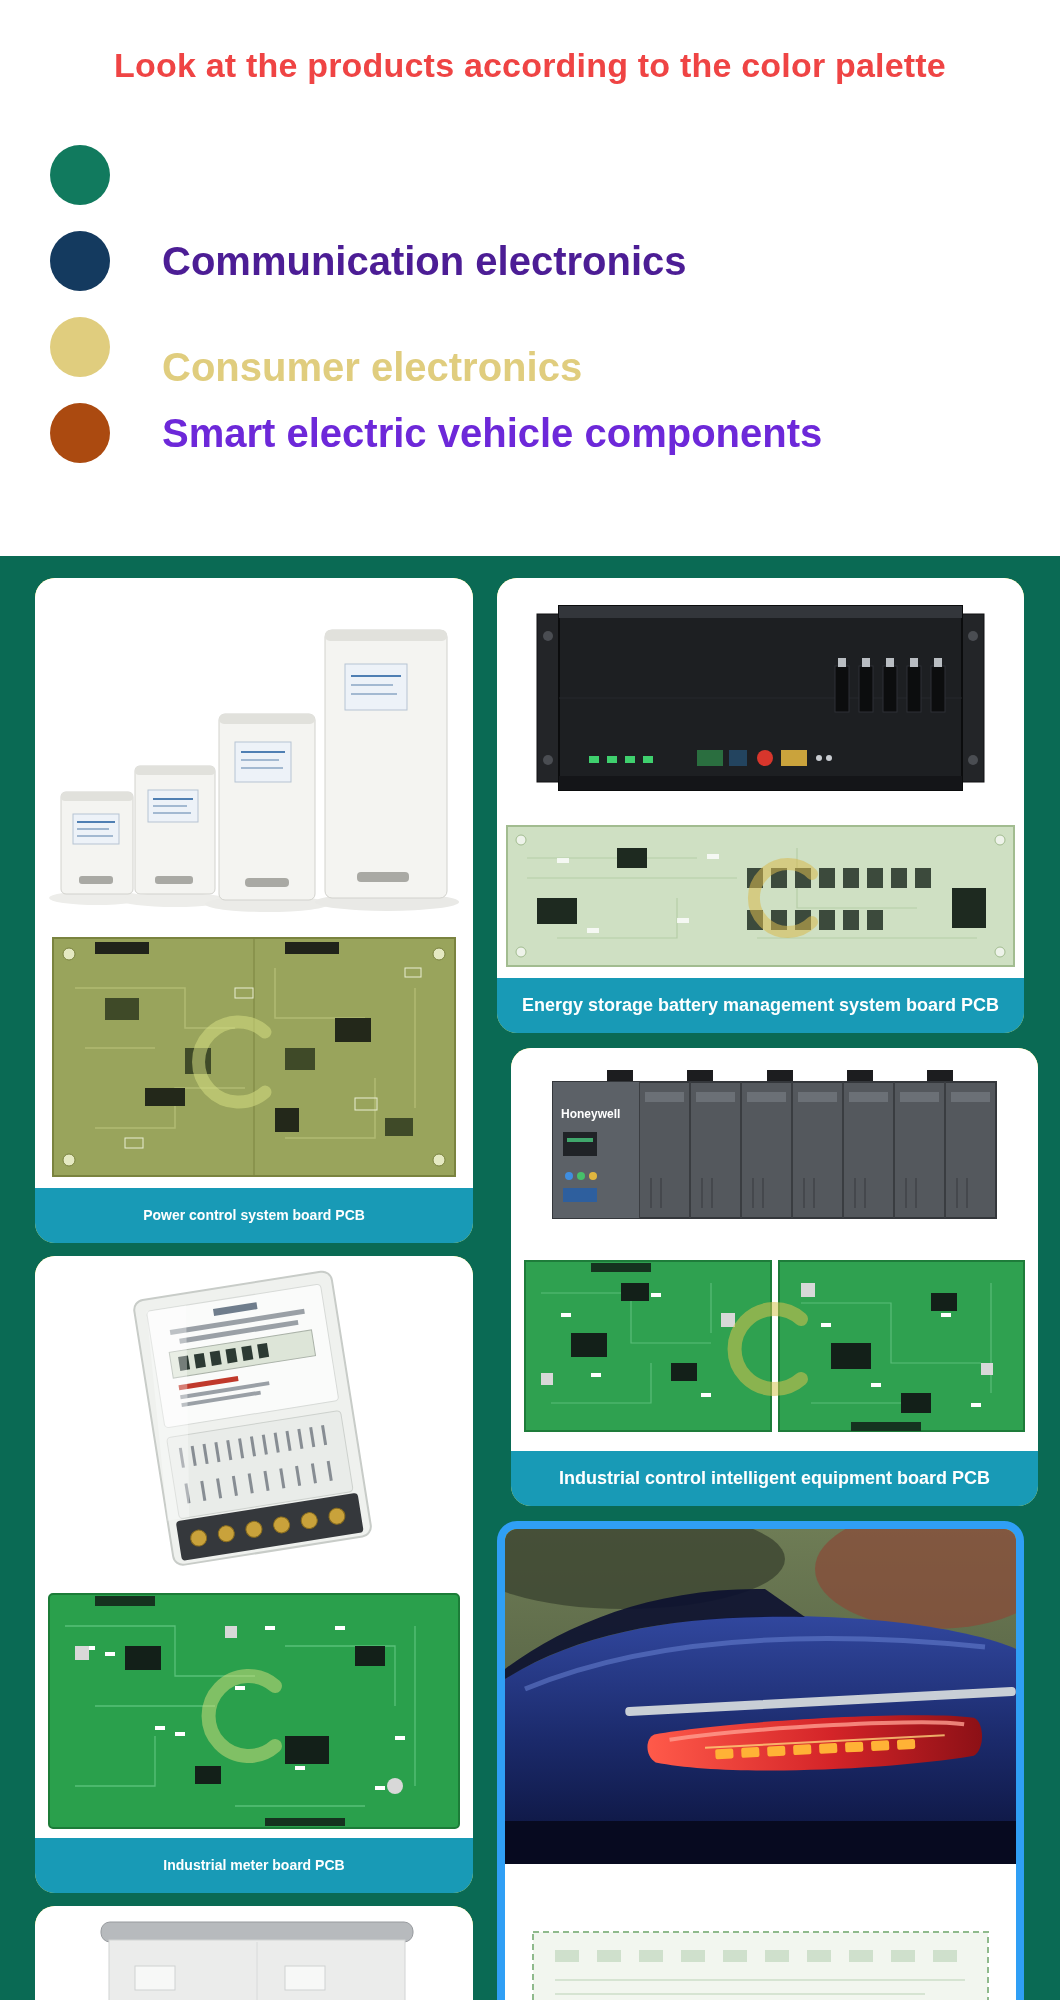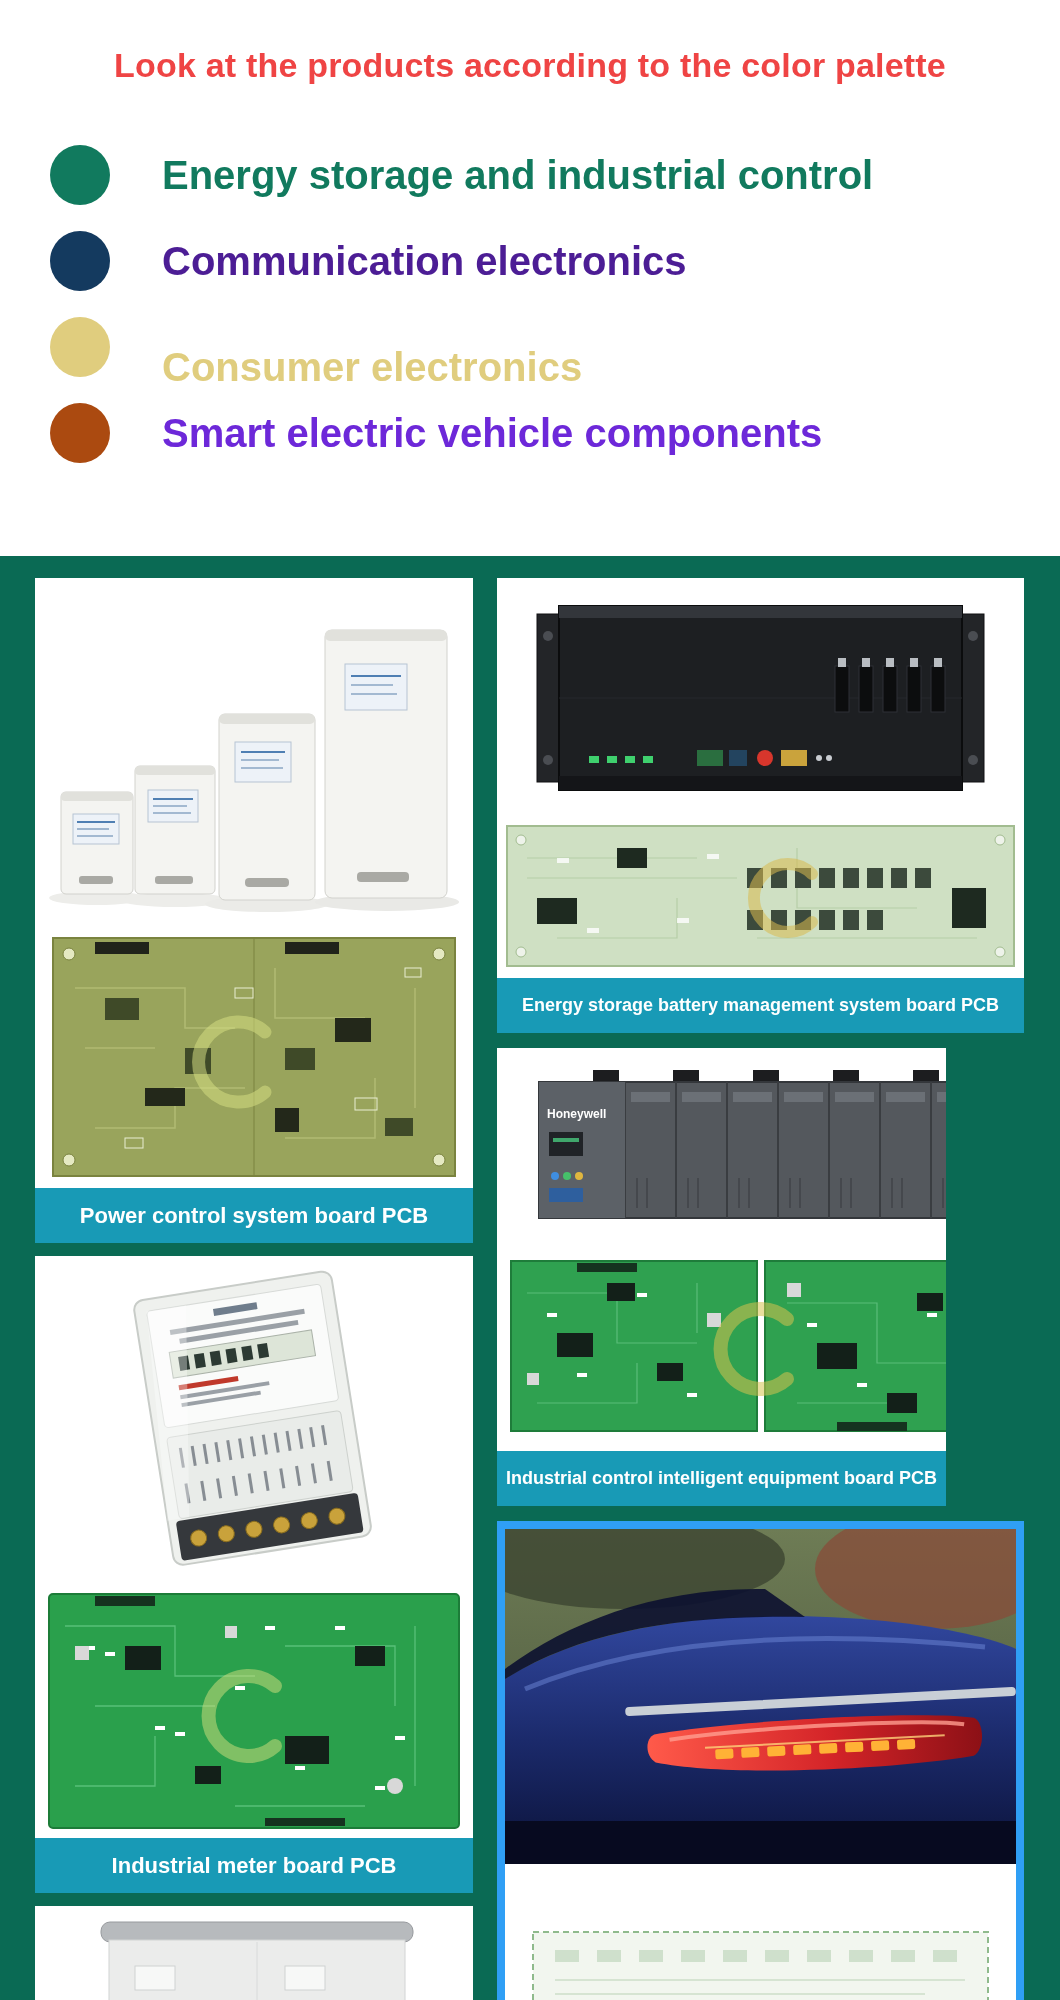--- a/index.html
+++ b/index.html
@@ -14,41 +14,40 @@
     text-align: center; font-size: 34px; font-weight: 700; color: #ef4444;
     letter-spacing: 0.2px;
   }
   .legend { position: absolute; top: 132px; left: 50px; }
   .legend-row { display: flex; align-items: center; height: 86px; }
   .legend-dot { width: 60px; height: 60px; border-radius: 50%; flex: 0 0 60px; }
   .legend-label { margin-left: 52px; font-size: 40px; font-weight: 600; white-space: nowrap; }
 
   .products-bg { position: absolute; left: 0; top: 556px; width: 1060px; height: 1444px; }
 
-  .card { position: absolute; background: #b91c1c; overflow: hidden; }
+  .card { position: absolute; background: #fde047; overflow: hidden; border-radius: 20px; }
   .caption {
     position: absolute; left: 0; bottom: 0; width: 100%; height: 55px;
     line-height: 55px; text-align: center; color: #ffffff; font-weight: 700;
     white-space: nowrap; overflow: hidden;
   }
-  .cap-l { font-size: 22px; }
+  .cap-l { font-size: 14px; }
   .cap-r { font-size: 18px; }
   .media { display: block; }
   .card-auto { border: 8px solid #2f9ff5; }
   .auto-spacer { height: 60px; background: #fff; }
 </style>
 </head>
 <body>
 
 <div class="page-title">Look at the products according to the color palette</div>
 
 <div class="legend">
   <div class="legend-row">
     <div class="legend-dot" style="background-color: rgb(17, 122, 94);"></div>
-    <div class="legend-label" style="color: rgb(17, 122, 94);">Energy storage and industrial control</div>
   </div>
   <div class="legend-row">
     <div class="legend-dot" style="background-color: rgb(20, 58, 95);"></div>
     <div class="legend-label" style="color: #4c1d95;">Communication electronics</div>
   </div>
   <div class="legend-row">
     <div class="legend-dot" style="background-color: rgb(224, 205, 126);"></div>
     <div class="legend-label" style="color: rgb(224, 205, 126); margin-top: 40px;">Consumer electronics</div>
   </div>
   <div class="legend-row">
@@ -226,21 +225,21 @@
     </g>
     <circle cx="24" cy="22" r="5" fill="#eef3ea" stroke="#a2bc90"></circle>
     <circle cx="503" cy="22" r="5" fill="#eef3ea" stroke="#a2bc90"></circle>
     <circle cx="24" cy="134" r="5" fill="#eef3ea" stroke="#a2bc90"></circle>
     <circle cx="503" cy="134" r="5" fill="#eef3ea" stroke="#a2bc90"></circle>
     <path d="M 315 56 A 34 34 0 1 0 315 104" stroke="#d9ba4e" stroke-width="12" fill="none" opacity="0.55" stroke-linecap="round"></path>
   </svg>
   <div class="caption cap-r" style="background-color: rgb(24, 154, 182);">Energy storage battery management system board PCB</div>
 </div>
 
-<div class="card" style="left:497px; top:1048px; width:449px; height:458px;">
+<div class="card" style="left:511px; top:1048px; width:527px; height:458px;">
   <svg class="media" width="527" height="205" viewBox="0 0 527 205">
     <rect width="527" height="205" fill="#ffffff"></rect>
     <g fill="#1c1d1f">
       <rect x="96" y="22" width="26" height="12"></rect>
         <rect x="176" y="22" width="26" height="12"></rect>
       <rect x="256" y="22" width="26" height="12"></rect>
         <rect x="336" y="22" width="26" height="12"></rect>
       <rect x="416" y="22" width="26" height="12"></rect>
     </g>
     <rect x="42" y="34" width="443" height="136" fill="#54585d" stroke="#34373b" stroke-width="2"></rect>

